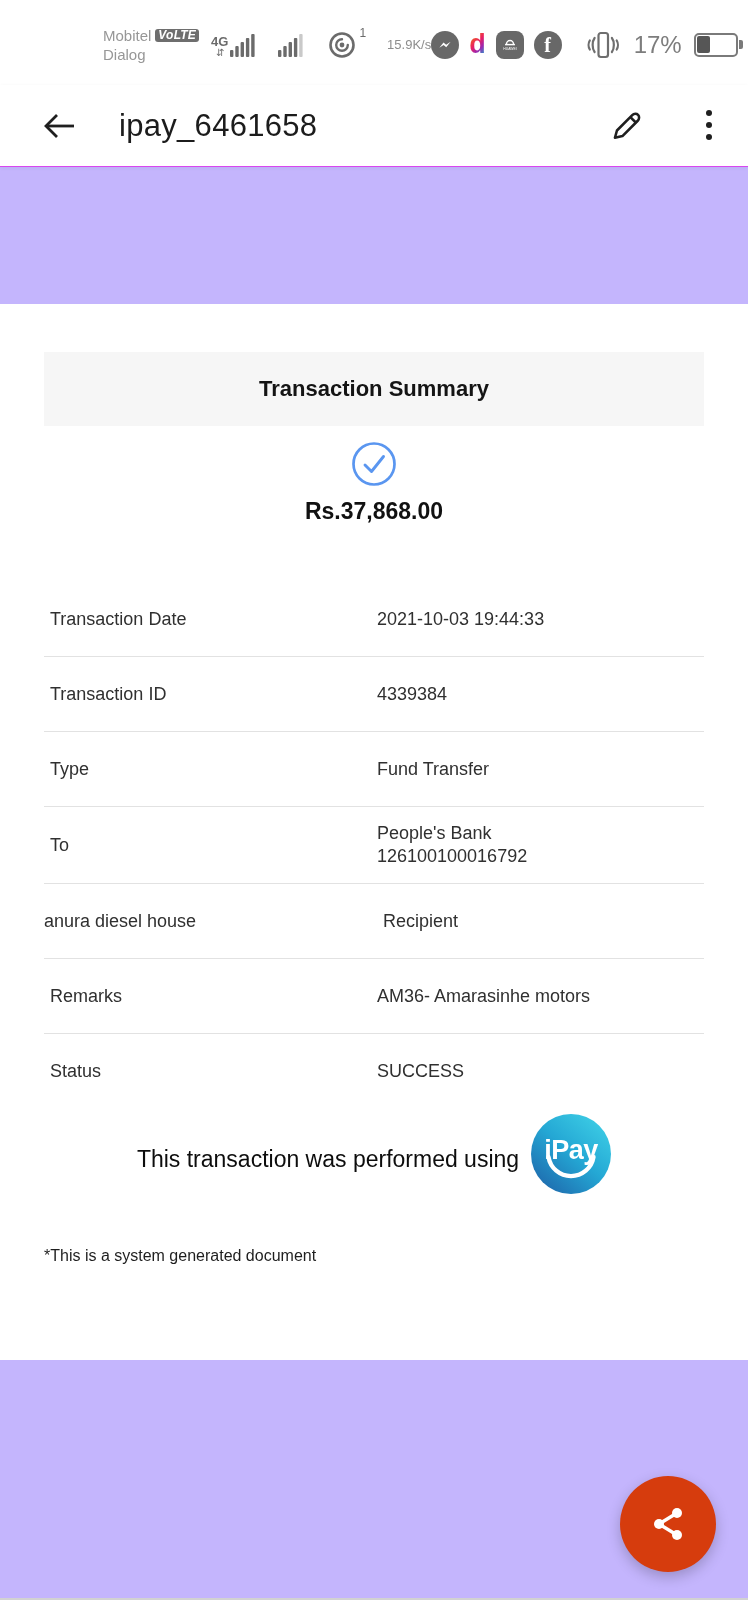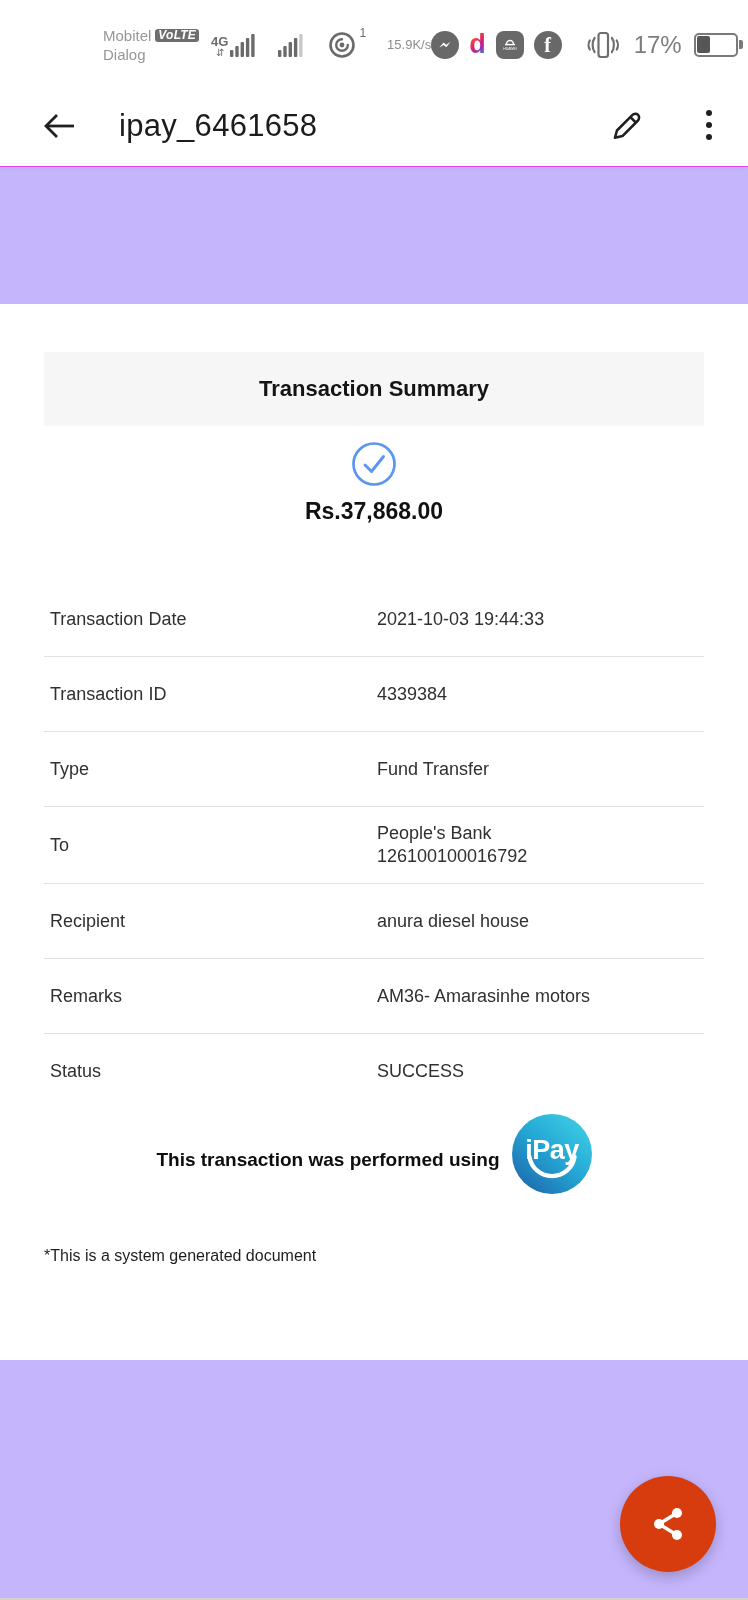--- a/index.html
+++ b/index.html
@@ -64,21 +64,21 @@
     font-size:23px;font-weight:bold;color:#111;}
   .rows{position:absolute;top:278px;left:44px;right:44px;color:#303030;}
   .row{display:grid;grid-template-columns:333px 1fr;align-items:center;
     min-height:75px;box-sizing:border-box;border-bottom:1px solid #e2e2e2;}
   .row:last-child{border-bottom:none;}
   .row.tall{min-height:77px;}
   .cell{font-size:18px;line-height:23px;}
   .cell.label{padding-left:6px;}
   .performed{position:absolute;top:806px;left:0;right:0;height:88px;
     display:flex;align-items:center;justify-content:center;gap:12px;}
-  .performed .ptext{font-size:19px;font-weight:bold;color:#0d0d0d;margin-top:11px;}
+  .performed .ptext{font-size:23px;font-weight:normal;color:#0d0d0d;margin-top:11px;}
   .sysnote{position:absolute;top:943px;left:44px;font-size:16px;color:#1e1e1e;}
   .docfooter{top:968px;height:40px;justify-content:space-between;padding:0 9px;font-size:15px;color:#2d2d2d;}
   .docfooter a{color:#2823d2;text-decoration:none;}
   .fab{
     position:absolute;left:620px;top:1476px;width:96px;height:96px;border-radius:50%;
     background:#d63c0d;display:flex;align-items:center;justify-content:center;
     box-shadow:0 5px 14px rgba(0,0,0,.22);border:none;cursor:pointer;
   }
   .bottomline{position:absolute;bottom:0;left:0;right:0;height:2px;background:#d2d2d2;}
 </style>
@@ -218,22 +218,22 @@
         <div class="cell value">Fund Transfer</div>
       </div>
       <div class="row tall">
         <div class="cell label">To</div>
         <div class="cell value">
           <div>People's Bank</div>
           <div>126100100016792</div>
         </div>
       </div>
       <div class="row">
+        <div class="cell value">anura diesel house</div>
         <div class="cell label">Recipient</div>
-        <div class="cell value">anura diesel house</div>
       </div>
       <div class="row">
         <div class="cell label">Remarks</div>
         <div class="cell value">AM36- Amarasinhe motors</div>
       </div>
       <div class="row">
         <div class="cell label">Status</div>
         <div class="cell value">SUCCESS</div>
       </div>
     </div>

